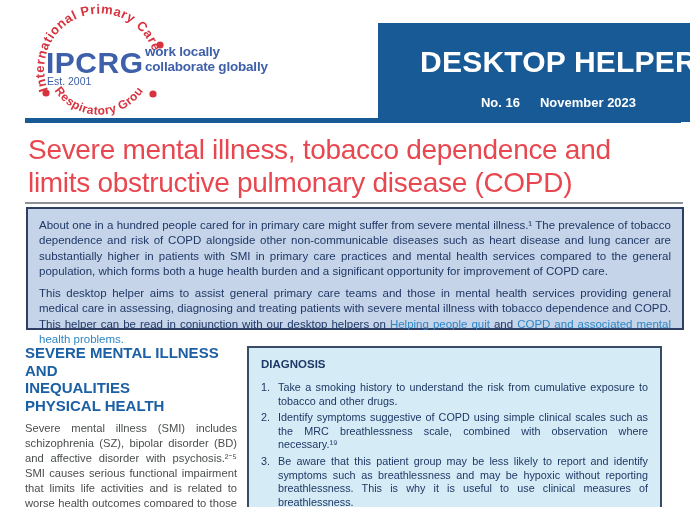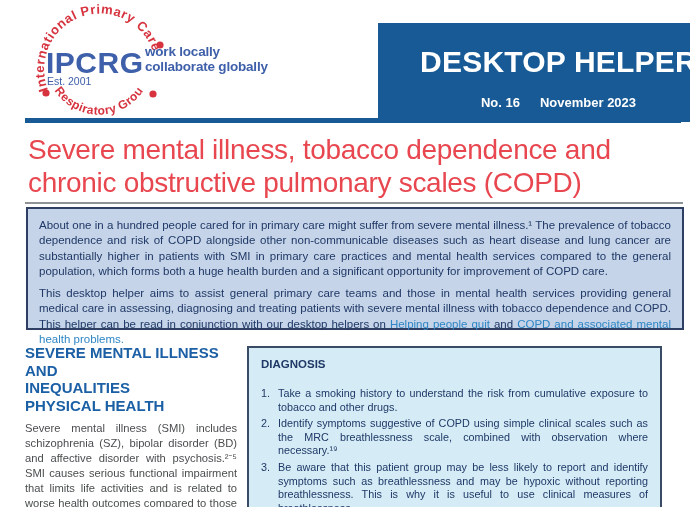--- a/index.html
+++ b/index.html
@@ -40,21 +40,21 @@
   #left-heading{color:#1B5FA5;font-weight:bold;font-size:15px;line-height:17.5px;
                 margin-bottom:7px;}
   #left-heading span{display:block;}
   #left-body{color:#4A4D4E;font-size:11.2px;line-height:15px;text-align:justify;}
 
   
   #action-box{left:247px;top:346px;width:387px;height:200px;
               background:#D5ECF6;border:2px solid #3A4B66;
               padding:10px 12px;color:#1F3866;}
   #action-title{font-weight:bold;font-size:12.5px;line-height:15px;margin-bottom:9px;}
-  #action-section{font-weight:bold;font-size:11.5px;margin-bottom:17px;}
+  #action-section{font-weight:bold;font-size:11.5px;margin-bottom:11px;}
   #action-list{margin:0;padding:0;list-style:none;font-size:10.8px;line-height:13.6px;}
   #action-list li{display:flex;margin-bottom:3px;}
   #action-list .num{width:17px;flex:0 0 17px;}
   #action-list .txt{flex:1;text-align:justify;}
 </style>
 </head>
 <body>
 
 <svg id="logo" class="abs" viewBox="0 0 178 116" width="178" height="116">
   <defs>
@@ -83,21 +83,21 @@
   <div class="bt">DESKTOP HELPER</div>
   <div class="bs">
     <span class="issue">No. 16</span><span>November 2023</span>
   </div>
 </div>
 
 <div id="blue-rule" class="abs"></div>
 
 <div id="article-title" class="abs">
   <div>Severe mental illness, tobacco dependence and</div>
-  <div>chronic obstructive pulmonary scales (COPD)</div>
+  <div>limits obstructive pulmonary disease (COPD)</div>
 </div>
 <div id="gray-rule" class="abs"></div>
 
 <div id="intro-box" class="abs">
   <p>About one in a hundred people cared for in primary care might suffer from severe mental illness.¹ The prevalence of tobacco dependence and risk of COPD alongside other non-communicable diseases such as heart disease and lung cancer are substantially higher in patients with SMI in primary care practices and mental health services compared to the general population, which forms both a huge health burden and a significant opportunity for improvement of COPD care.</p>
   <p><span>This desktop helper aims to assist general primary care teams and those in mental health services providing general medical care in assessing, diagnosing and treating patients with severe mental illness with tobacco dependence and COPD. This helper can be read in conjunction with our desktop helpers on </span><span class="doc-link">Helping people quit</span><span> and </span><span class="doc-link">COPD and associated mental health problems.</span></p>
 </div>
 
 <div id="left-col" class="abs">
   <div id="left-heading">

